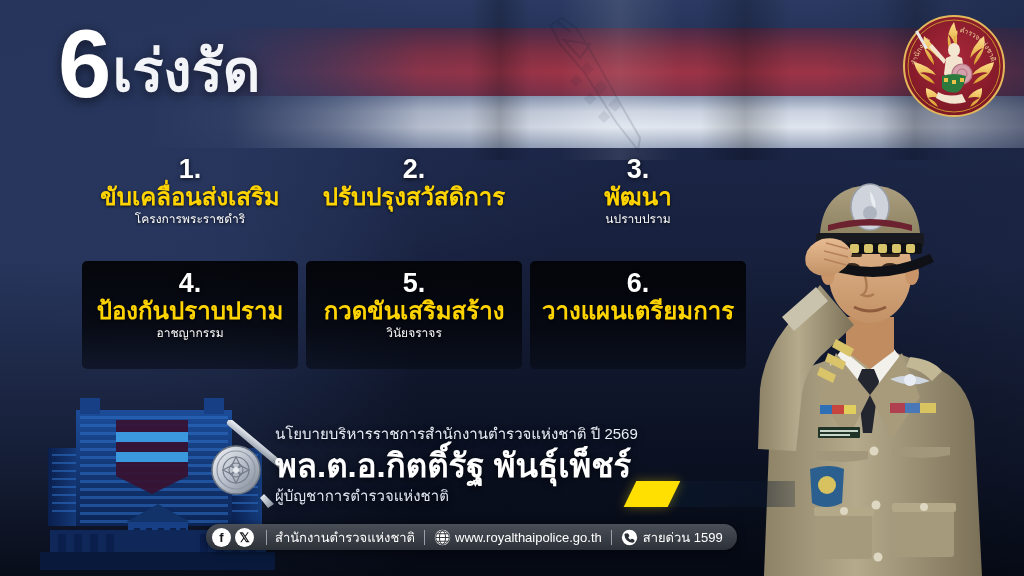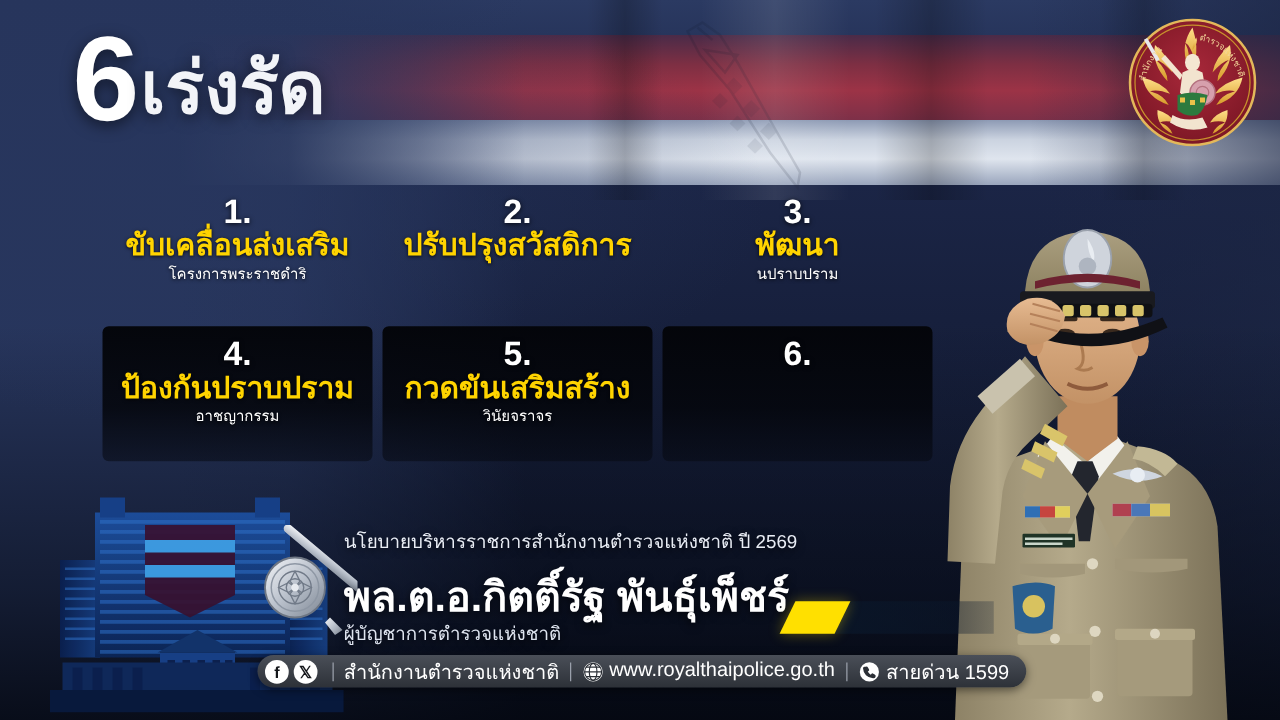--- a/index.html
+++ b/index.html
@@ -106,21 +106,21 @@
   
   .building { position:absolute; left:40px; bottom:6px; width:235px; height:180px; opacity:.95; }
 
   
   .staff { position:absolute; left:186px; top:420px; width:100px; height:100px; }
 
   
   .nameblock { position:absolute; left:275px; top:424px; width:420px;
                text-shadow:0 2px 7px rgba(0,0,0,.7); }
   .policy-line { font-size:15px; color:#e9edf5; line-height:1.3; }
-  .person-name { font-size:33px; font-weight:bold; color:#ffffff; line-height:1.2; margin-top:14px; }
+  .person-name { font-size:33px; font-weight:bold; color:#ffffff; line-height:1.2; margin-top:2px; }
   .person-role { font-size:15px; color:#dfe5f0; line-height:1.3; margin-top:1px; }
 
   .accent-slash {
     position:absolute; left:630px; top:481px; width:44px; height:26px;
     background:#ffe000; transform:skewX(-26deg);
     box-shadow:0 0 10px rgba(255,224,0,.35);
   }
   .accent-bar {
     position:absolute; left:655px; top:481px; width:140px; height:26px;
     background:linear-gradient(90deg, rgba(10,22,40,.95), rgba(12,28,52,.25));
@@ -134,21 +134,21 @@
     border-radius:14px; padding:0 14px 0 6px;
     box-shadow:0 2px 8px rgba(0,0,0,.5);
   }
   .f-icon {
     width:19px; height:19px; border-radius:50%; background:#ffffff;
     display:flex; align-items:center; justify-content:center;
     font-size:13px; font-weight:bold; color:#15171b; margin-right:4px;
     flex:0 0 auto;
   }
   .f-divider { width:1px; height:15px; background:#9aa0ab; margin:0 8px; }
-  .f-text { font-size:16px; color:#ffffff; white-space:nowrap; }
+  .f-text { font-size:13px; color:#ffffff; white-space:nowrap; }
   .f-sep { width:1px; height:15px; background:#9aa0ab; margin:0 9px; }
   .globe-ic { width:17px; height:17px; margin-right:4px; }
   .phone-ic { width:17px; height:17px; margin-right:5px; }
 </style>
 </head>
 <body>
 
 <div id="stage">
 
   <div class="flag">
@@ -478,20 +478,21 @@
       <div class="card-main">ป้องกันปราบปราม</div>
       <div class="card-sub">อาชญากรรม</div>
     </div>
     <div class="card r2">
       <div class="card-num">5.</div>
       <div class="card-main">กวดขันเสริมสร้าง</div>
       <div class="card-sub">วินัยจราจร</div>
     </div>
     <div class="card r2">
       <div class="card-num">6.</div>
+      <div class="card-main">วางแผนเตรียมการ</div>
     </div>
   </div>
 
   <div class="nameblock">
     <div class="policy-line">นโยบายบริหารราชการสำนักงานตำรวจแห่งชาติ ปี 2569</div>
     <div class="person-name">พล.ต.อ.กิตติ์รัฐ พันธุ์เพ็ชร์</div>
     <div class="person-role">ผู้บัญชาการตำรวจแห่งชาติ</div>
   </div>
 
   <div class="accent-bar"></div>

